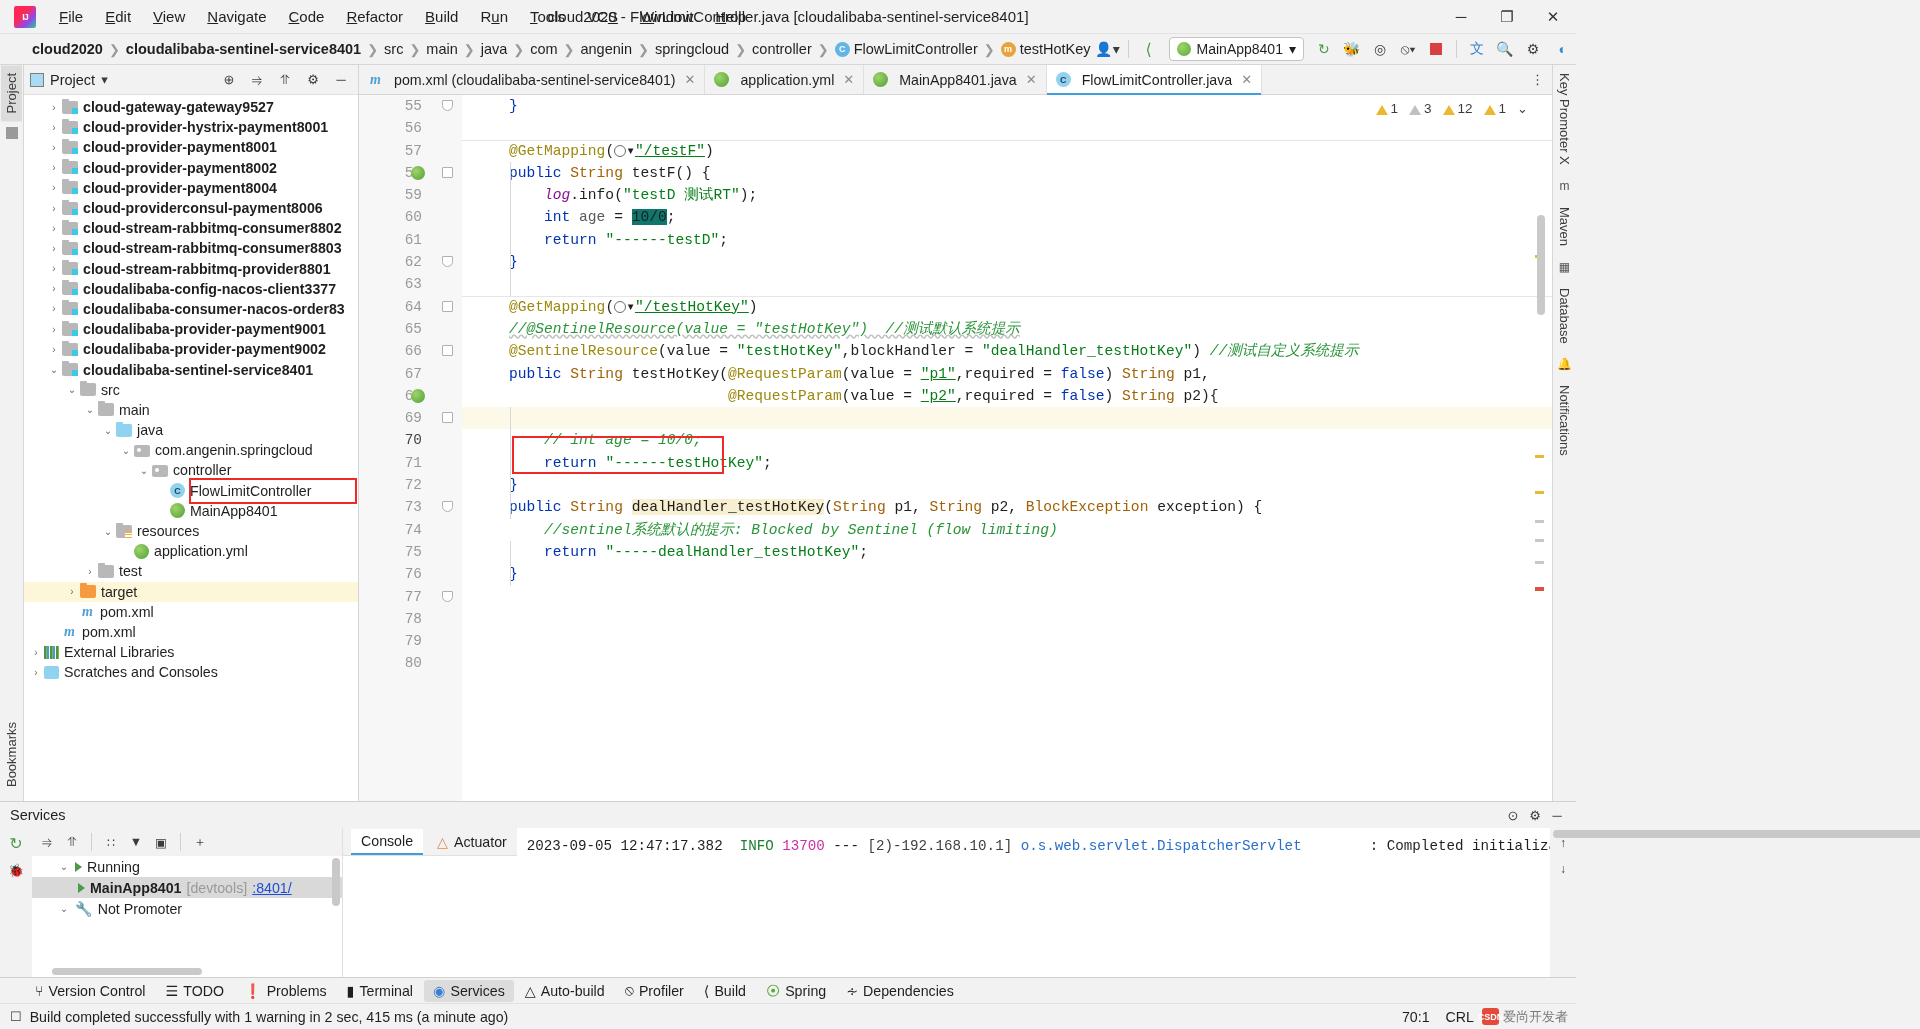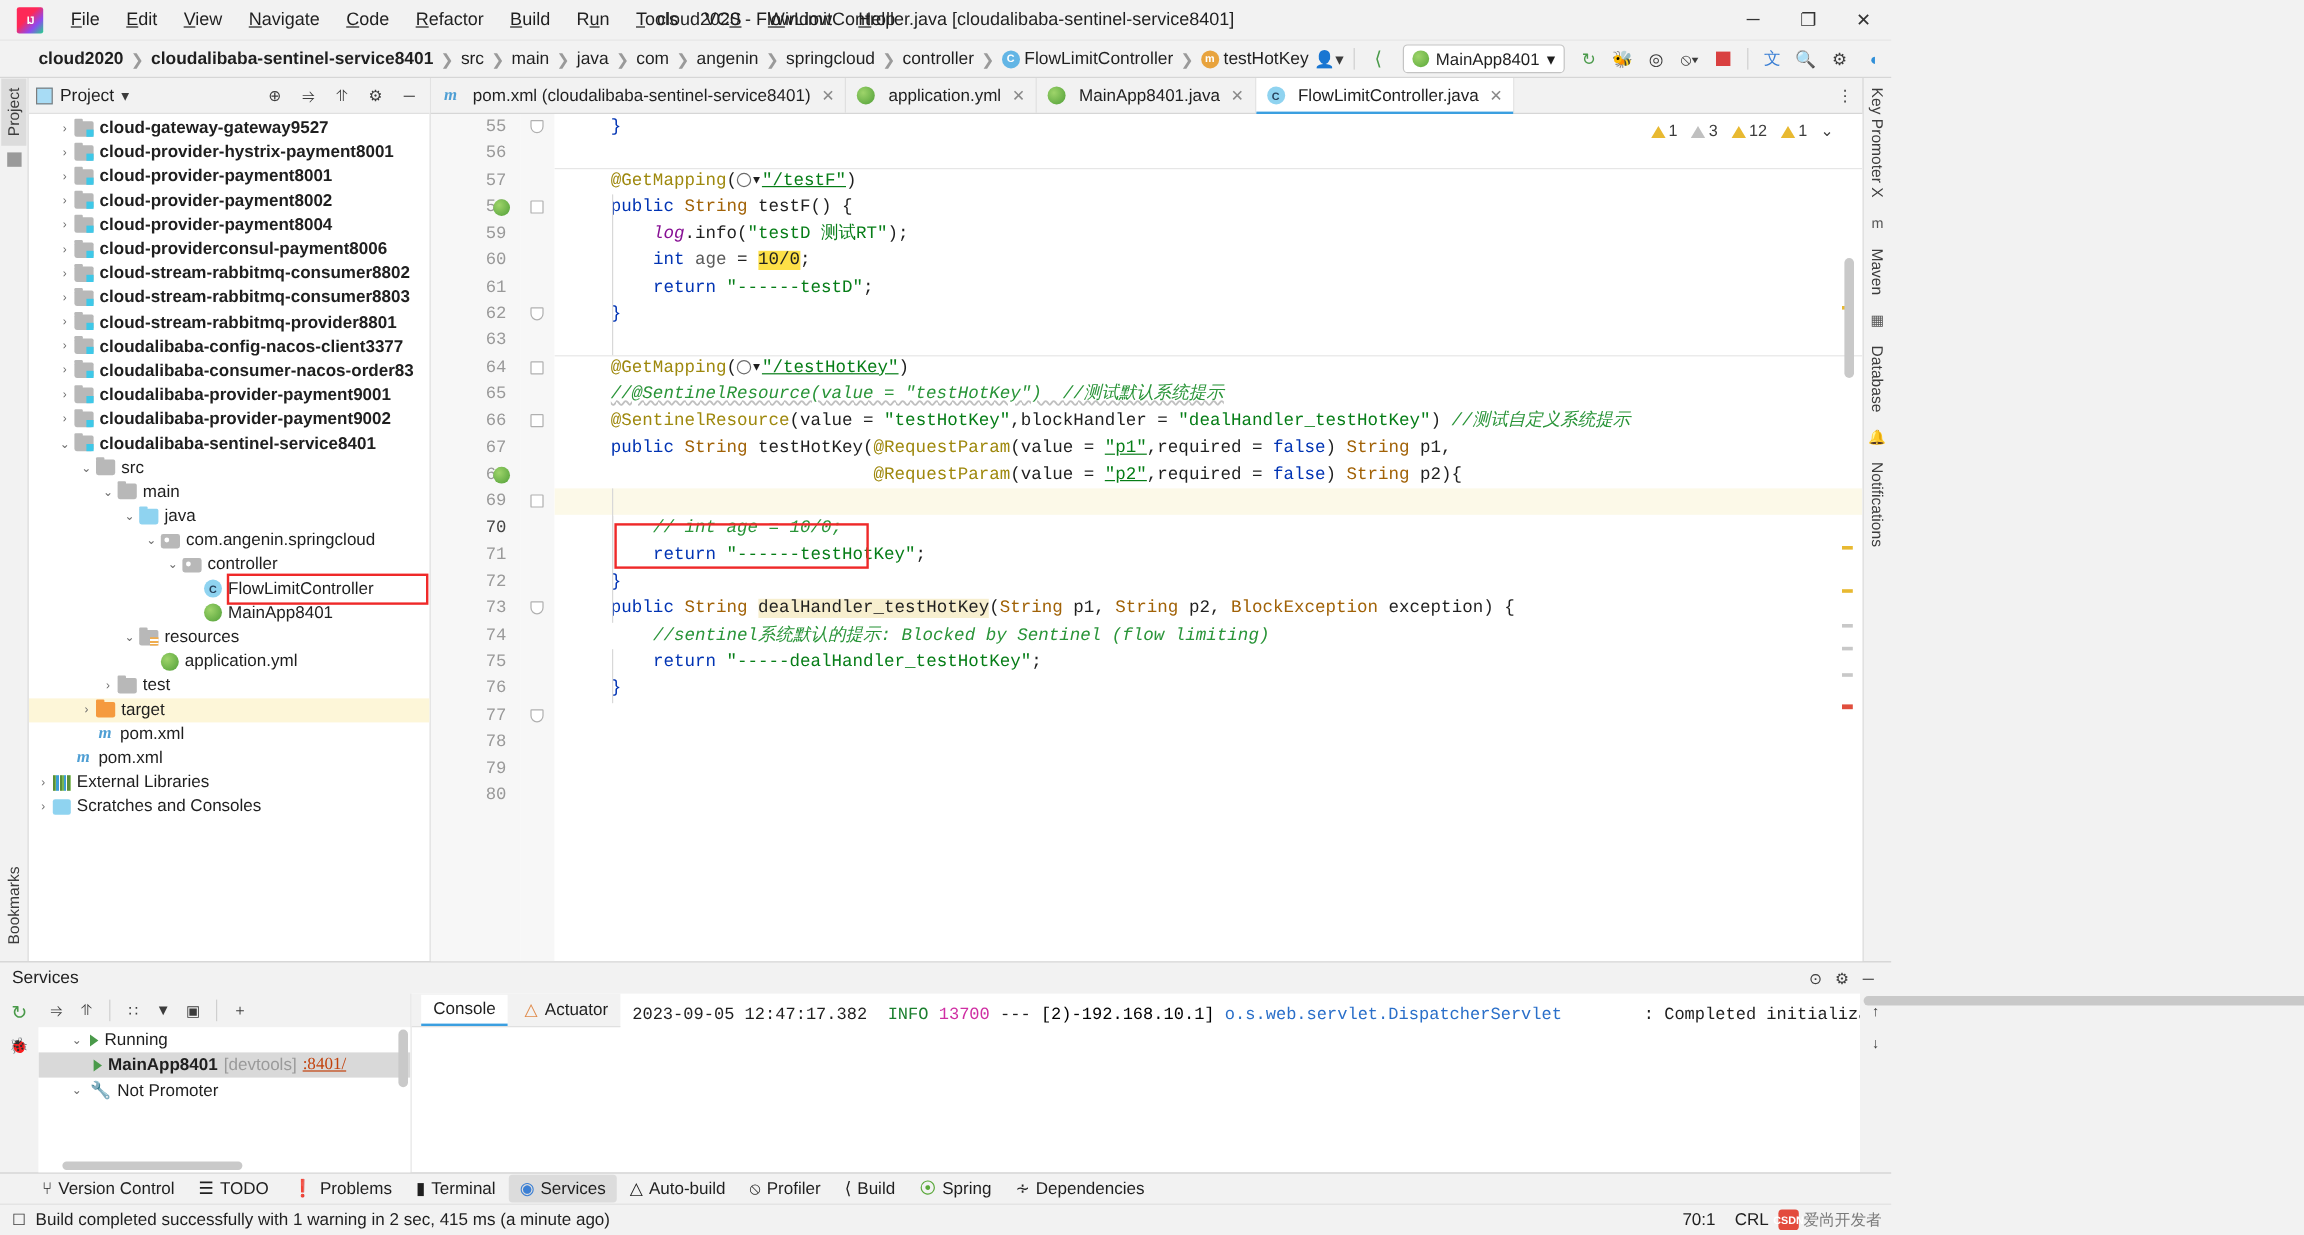--- a/index.html
+++ b/index.html
@@ -169,21 +169,21 @@
   }
   .ln.cur { color:#444; }
   .cline { height:22.3px; line-height:22.3px; white-space:pre; padding-left:12px; }
   .cline.hl { background:#fcf9e8; }
   .kw { color:#0033b3; }
   .str { color:#067d17; }
   .ann { color:#9e880d; }
   .cmt-doc { color:#299438; font-style:italic; }
   .fld { color:#871094; font-style:italic; }
   .typ { color:#a16207; }
-  .hlnum { background:#fde047; }
+  .hlnum { background:#0f766e; }
   .hlmeth { background:#f7efcf; }
   .ul { text-decoration:underline; }
   .wavy { text-decoration:underline; text-decoration-style:wavy; text-decoration-color:#c0c0c0; }
   .globe { display:inline-block; width:12px; height:12px; border-radius:50%;
      border:1.3px solid #6b6b6b; position:relative; top:2px; }
   .gutter-bean {
     position:absolute; left:52px; width:14px; height:14px; border-radius:50%;
     background:radial-gradient(circle at 35% 35%, #9ed46a, #4f9e37);
   }
   .foldmark {
@@ -230,34 +230,34 @@
     height:28px; display:flex; align-items:center; gap:3px; padding-left:4px; flex:none;
   }
   .stb { width:22px; height:22px; display:flex;align-items:center;justify-content:center;
     font-size:12.5px; color:#3c3c3c; }
   .svc-tree { flex:1; background:#fff; position:relative; overflow:hidden; font-size:14.2px;}
   .svrow { display:flex; align-items:center; height:21px; padding-left:6px; gap:5px; white-space:nowrap;}
   .svrow.sel { background:#d9d9d9; }
   .tri-r { width:0;height:0;border-left:7px solid #4a9a4a;border-top:5px solid transparent;
     border-bottom:5px solid transparent; flex:none;}
   .chev { color:#6e6e6e; font-size:10px; width:12px; text-align:center; flex:none;}
-  .link { color:#c2410c; text-decoration:underline;font-family:Liberation Serif, serif; }
+  .link { color:#1d4ed8; text-decoration:underline; }
   .muted { color:#9a9a9a; }
   .svc-right { flex:1; display:flex; flex-direction:row; min-width:0; background:#fff;
      border-left:1px solid #e0e0e0; }
   .svc-tabs { height:28px; display:flex; align-items:center; gap:4px; background:#f2f2f2;
      padding-left:8px; flex:none; border-bottom:1px solid #e0e0e0;}
   .svc-tab { display:flex; align-items:center; gap:6px; padding:4px 10px; font-size:14.2px; }
   .svc-tab.active { background:#fff; border-bottom:2.5px solid #3b9fe0; }
   .console {
     flex:1; font-family:"Liberation Mono", monospace; font-size:14.2px; padding:10px 0 0 10px;
     min-height:0; overflow:hidden; white-space:pre;
   }
   .c-date{color:#1f1f1f;} .c-info{color:#1b7f2e;} .c-pid{color:#cf2ea3;}
-  .c-thread{color:#000000;} .c-logger{color:#2a6fc9;} .c-msg{color:#1f1f1f;}
+  .c-thread{color:#404040;} .c-logger{color:#2a6fc9;} .c-msg{color:#1f1f1f;}
   .console-scroll-h { height:12px; background:#f2f2f2; position:relative; flex:none; }
   .console-scroll-h .thumb { position:absolute; left:3px; height:8px; top:2px; background:#c9c9c9; border-radius:4px; }
   .svc-rightrail { width:26px; display:flex; flex-direction:column; align-items:center;
     padding-top:8px; gap:12px; flex:none; color:#3c3c3c; font-size:12px; }
 
   
   .twbar {
     height:26px; background:#f2f2f2; border-top:1px solid #d0d0d0; display:flex;
     align-items:center; padding-left:26px; gap:2px; flex:none;
   }

